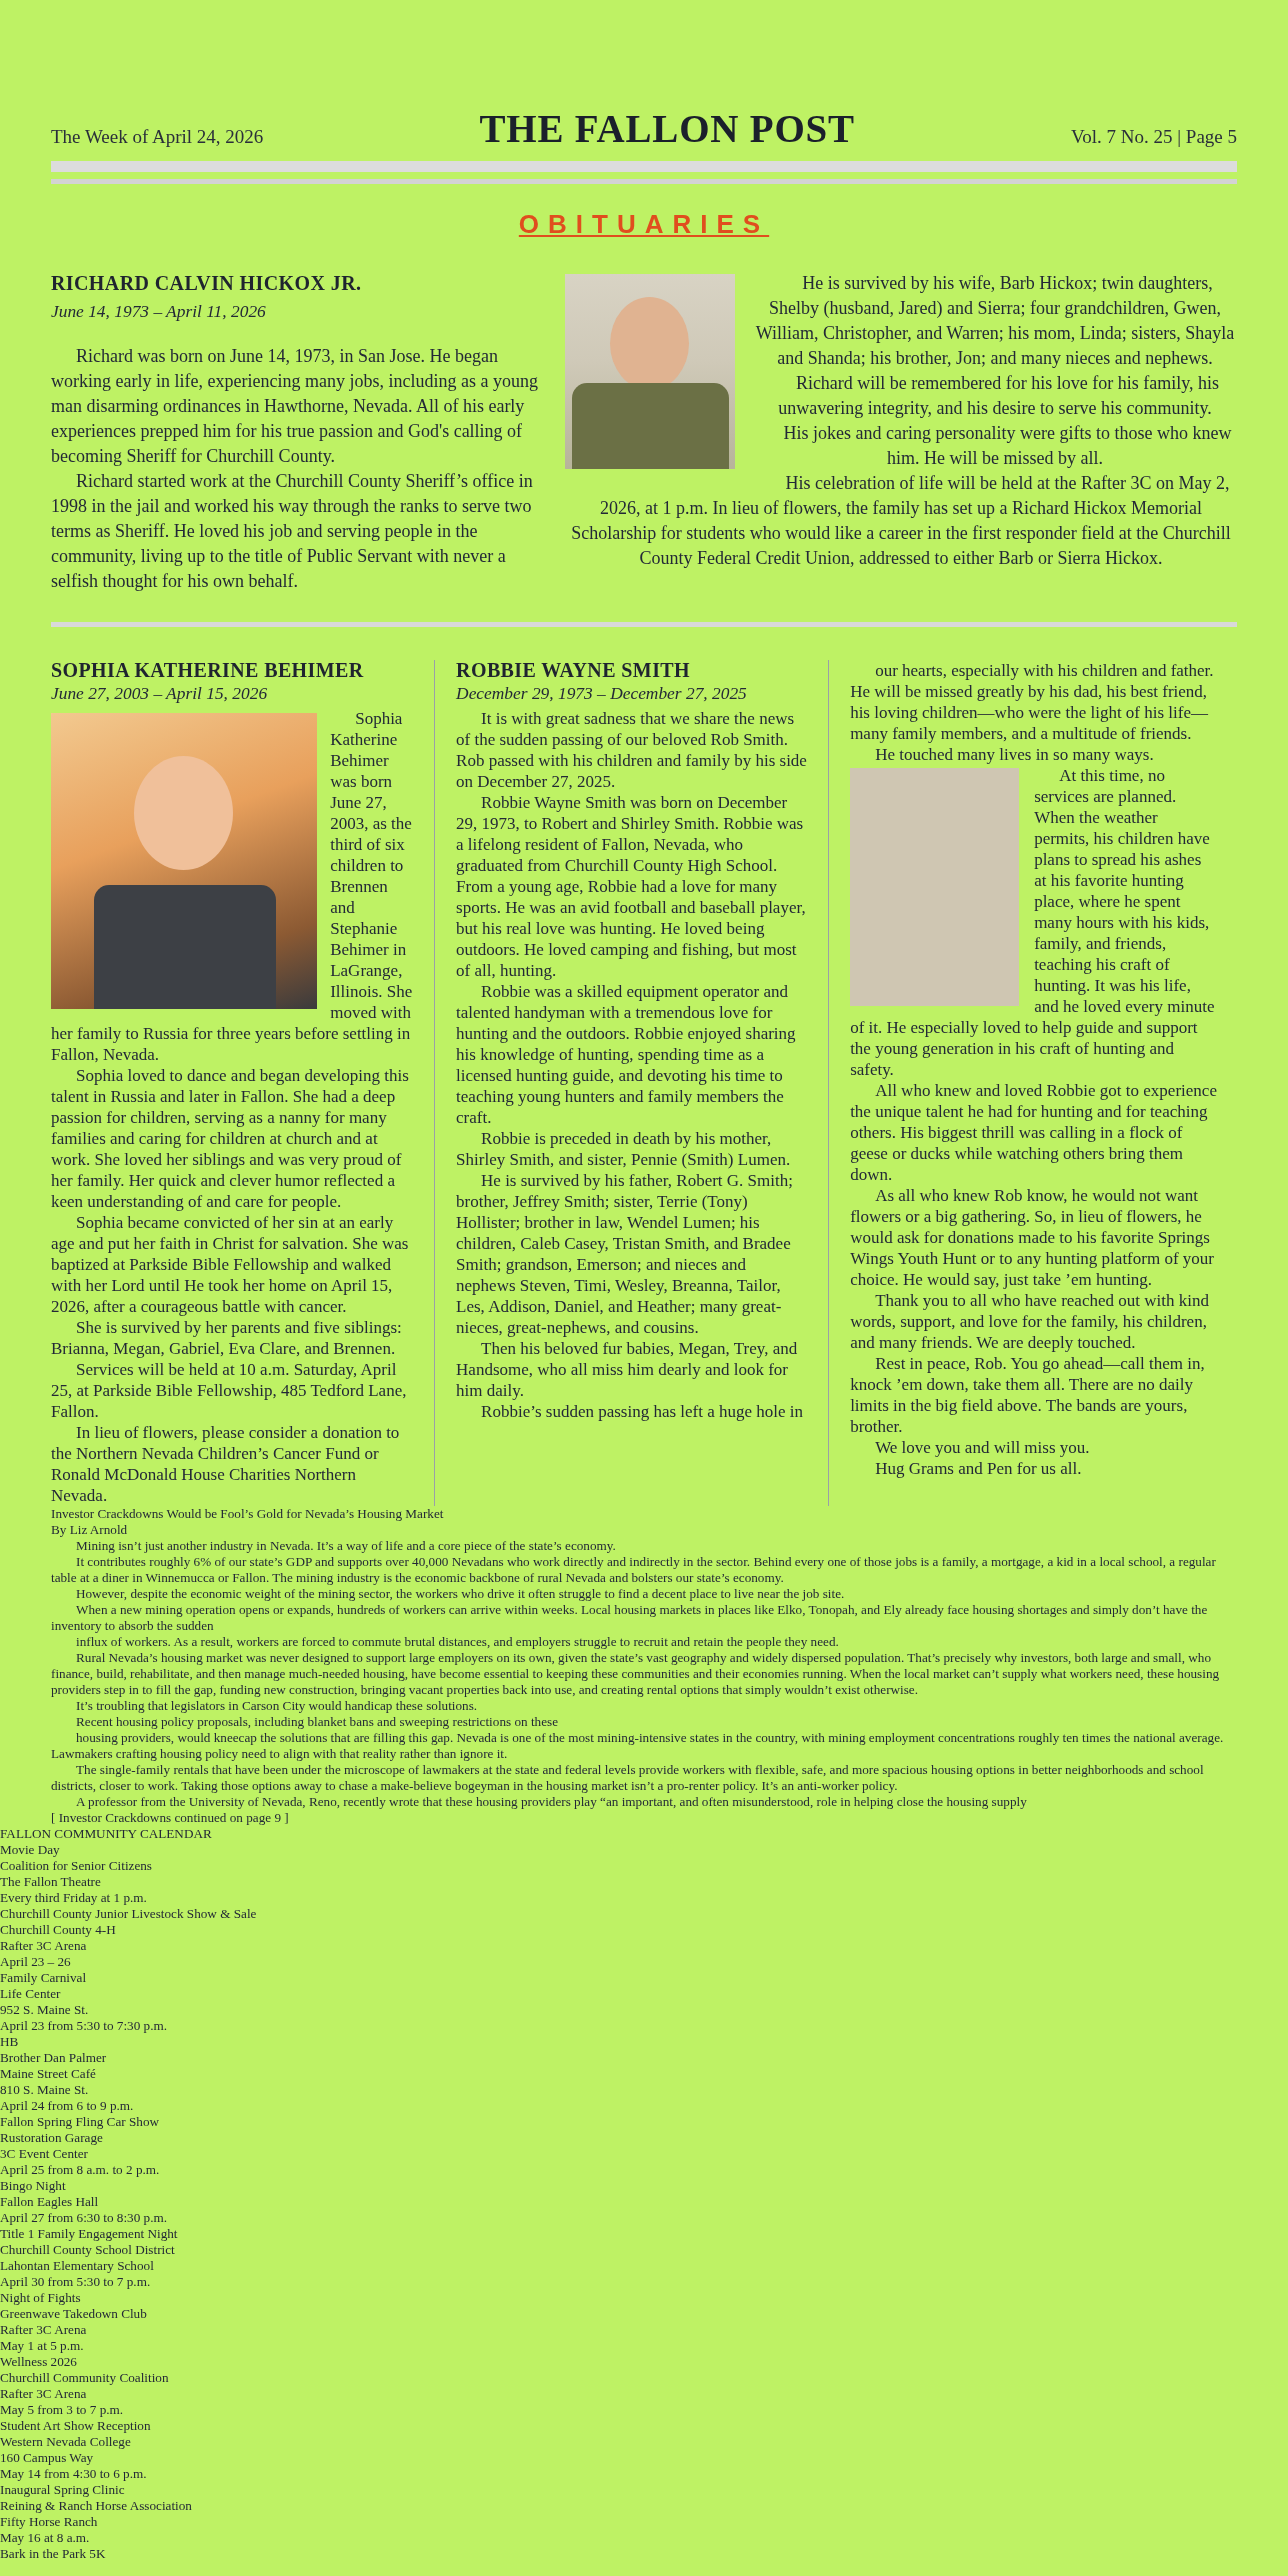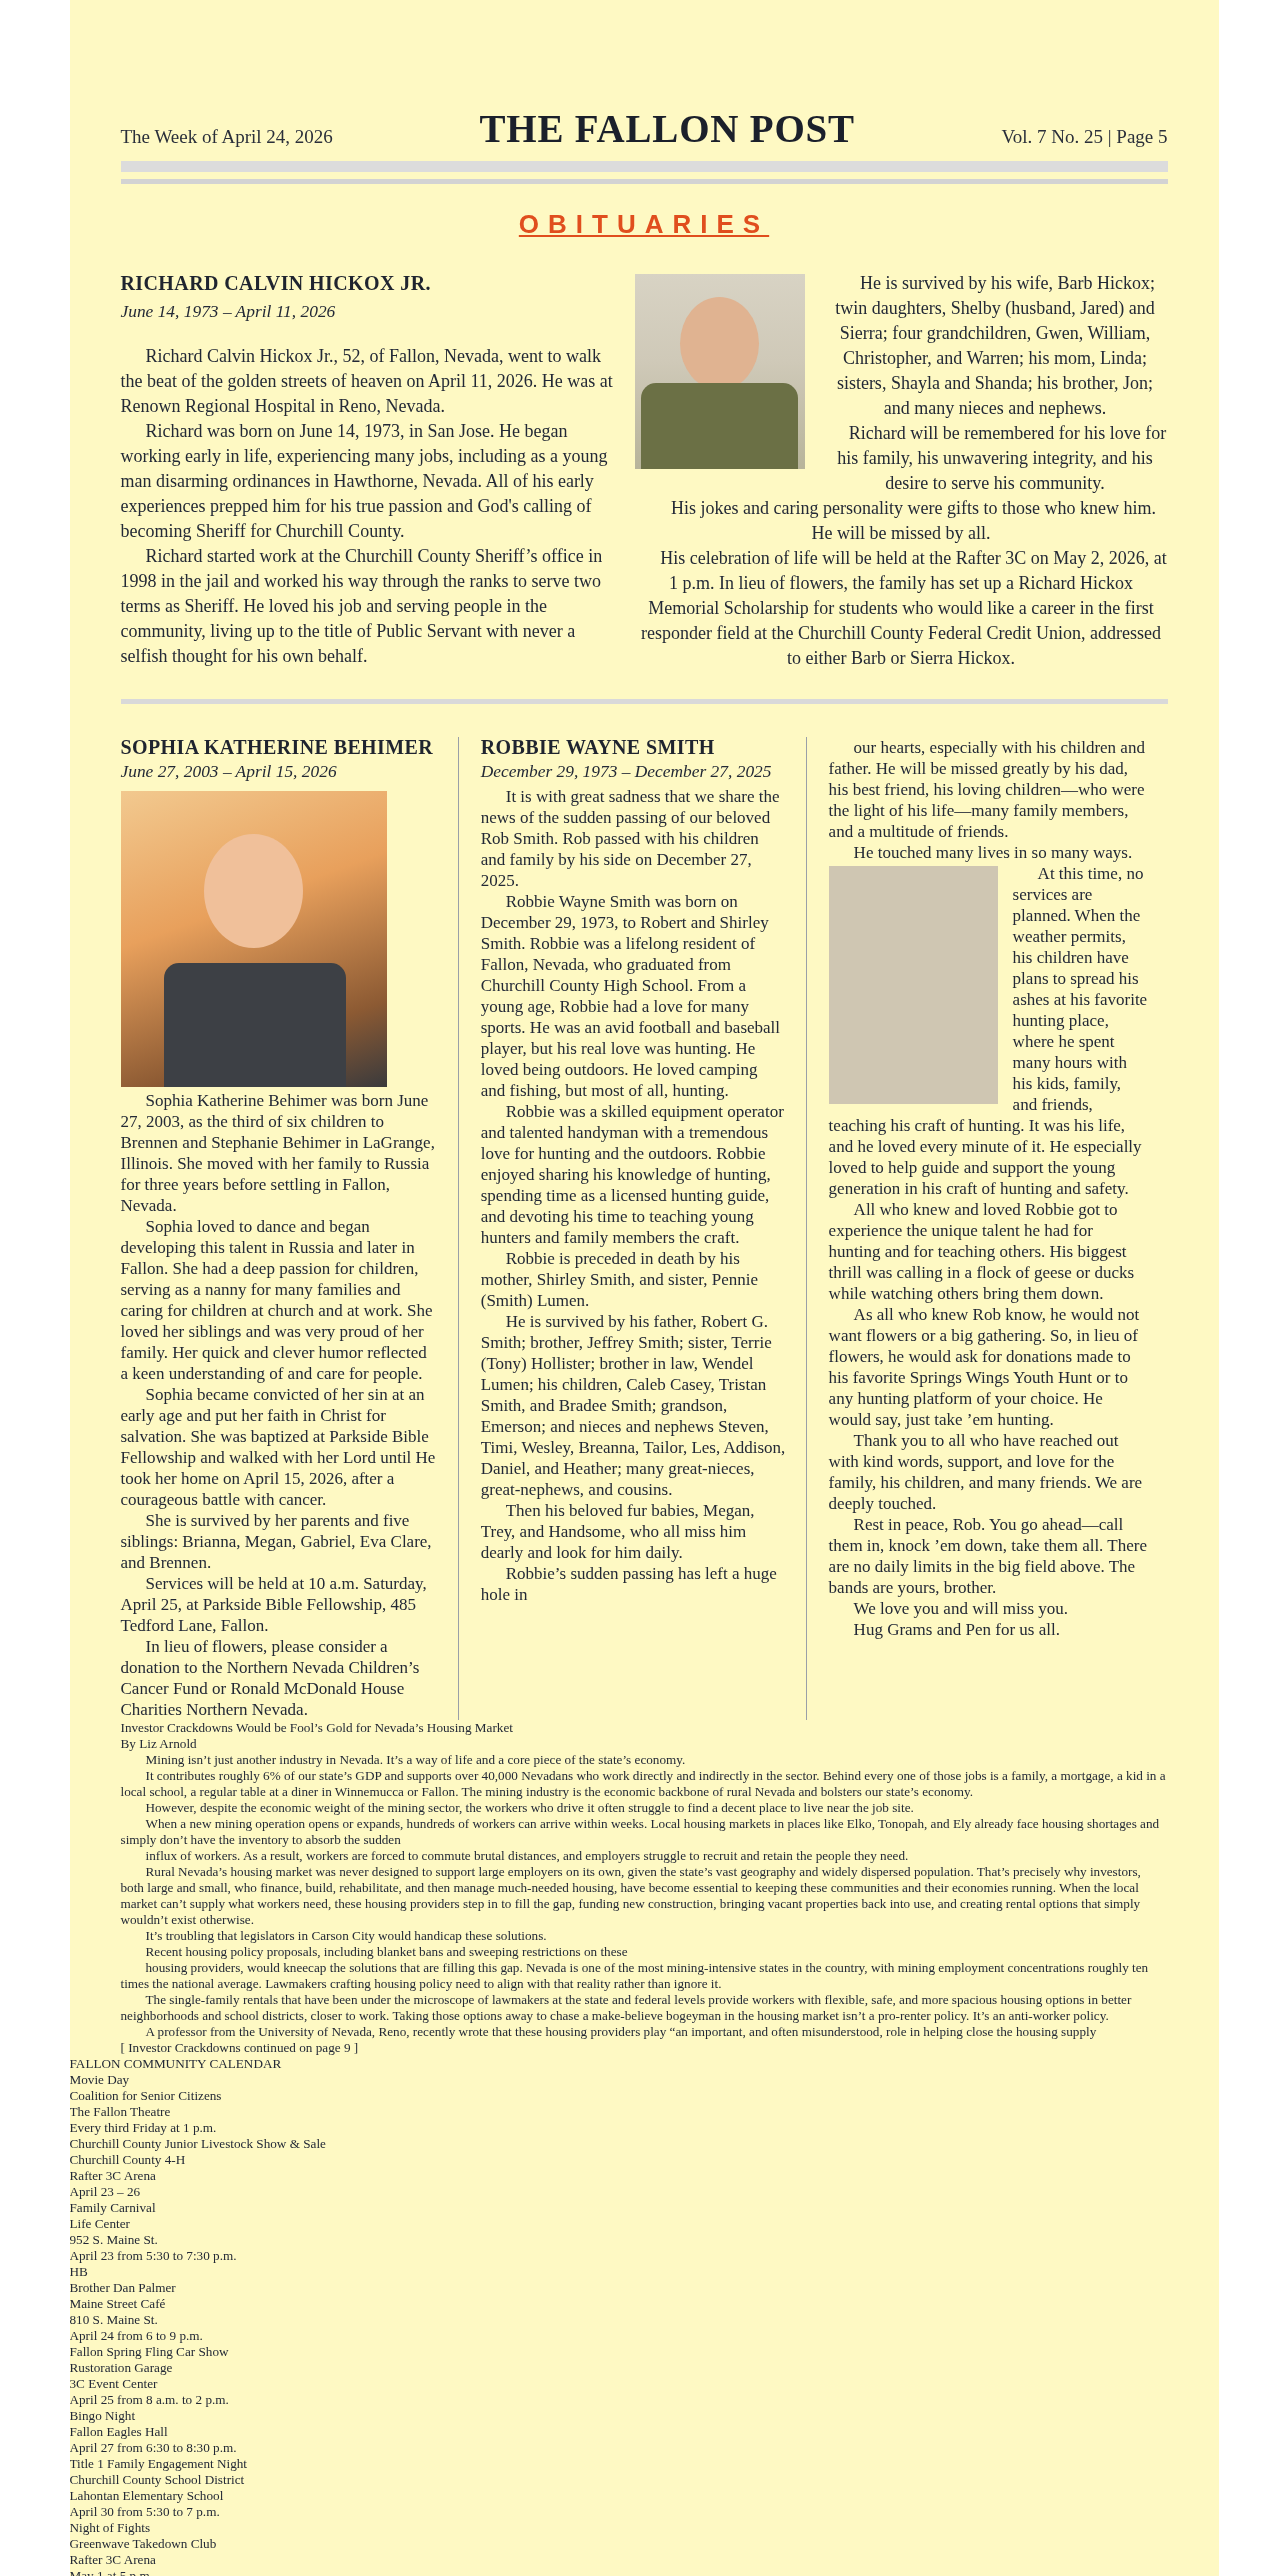--- a/index.html
+++ b/index.html
@@ -1,19 +1,19 @@
 <!DOCTYPE html>
 <html style="font-size:13.2px"><head>
 <meta charset="utf-8">
 <style>
   * { margin:0; padding:0; box-sizing:border-box; }
   html,body { background:#ffffff; }
   .page {
-    position:relative; width:1149px; height:2576px; margin:0 auto;
-    background:#fef9c3; color:#232936;
+    position:relative; width:1288px; height:2576px; margin:0 auto;
+    background:#bef264; color:#232936;
     font-family:"Liberation Serif", serif;
     overflow:hidden;
   }
   .inner { padding:0 51px; }
 
   
   .masthead { display:flex; align-items:flex-end; justify-content:space-between; padding-top:98px; }
   .mast-left, .mast-right { font-size:19px; color:#2a2f3a; padding-bottom:3.3px; }
   .mast-title { font-size:39px; font-weight:bold; letter-spacing:0.8px; color:#1b202b;margin-top:8px; }
   .rule-thick { height:10.7px; background:#dcdcdc; margin-top:10px; }
@@ -107,21 +107,20 @@
     <div class="rule-thick"></div>
     <div class="rule-thin"></div>
 
     <div class="section-title">OBITUARIES</div>
 
     <div class="obit1">
       <div class="colA">
         <div class="obit-name">RICHARD CALVIN HICKOX JR.</div>
         <div class="obit-dates">June 14, 1973 – April 11, 2026</div>
         <div class="body">
-            <p class="para">Richard Calvin Hickox Jr., 52, of Fallon, Nevada, went to walk the beat of the golden streets of heaven on April 11, 2026. He was at Renown Regional Hospital in Reno, Nevada.</p>
             <p class="para">Richard was born on June 14, 1973, in San Jose. He began working early in life, experiencing many jobs, including as a young man disarming ordinances in Hawthorne, Nevada. All of his early experiences prepped him for his true passion and God's calling of becoming Sheriff for Churchill County.</p>
             <p class="para">Richard started work at the Churchill County Sheriff’s office in 1998 in the jail and worked his way through the ranks to serve two terms as Sheriff. He loved his job and serving people in the community, living up to the title of Public Servant with never a selfish thought for his own behalf.</p>
           </div>
       </div>
       <div class="colB">
         <div class="photo photo-richard">
           <div class="head"></div>
           <div class="torso"></div>
         </div>
         <div>

